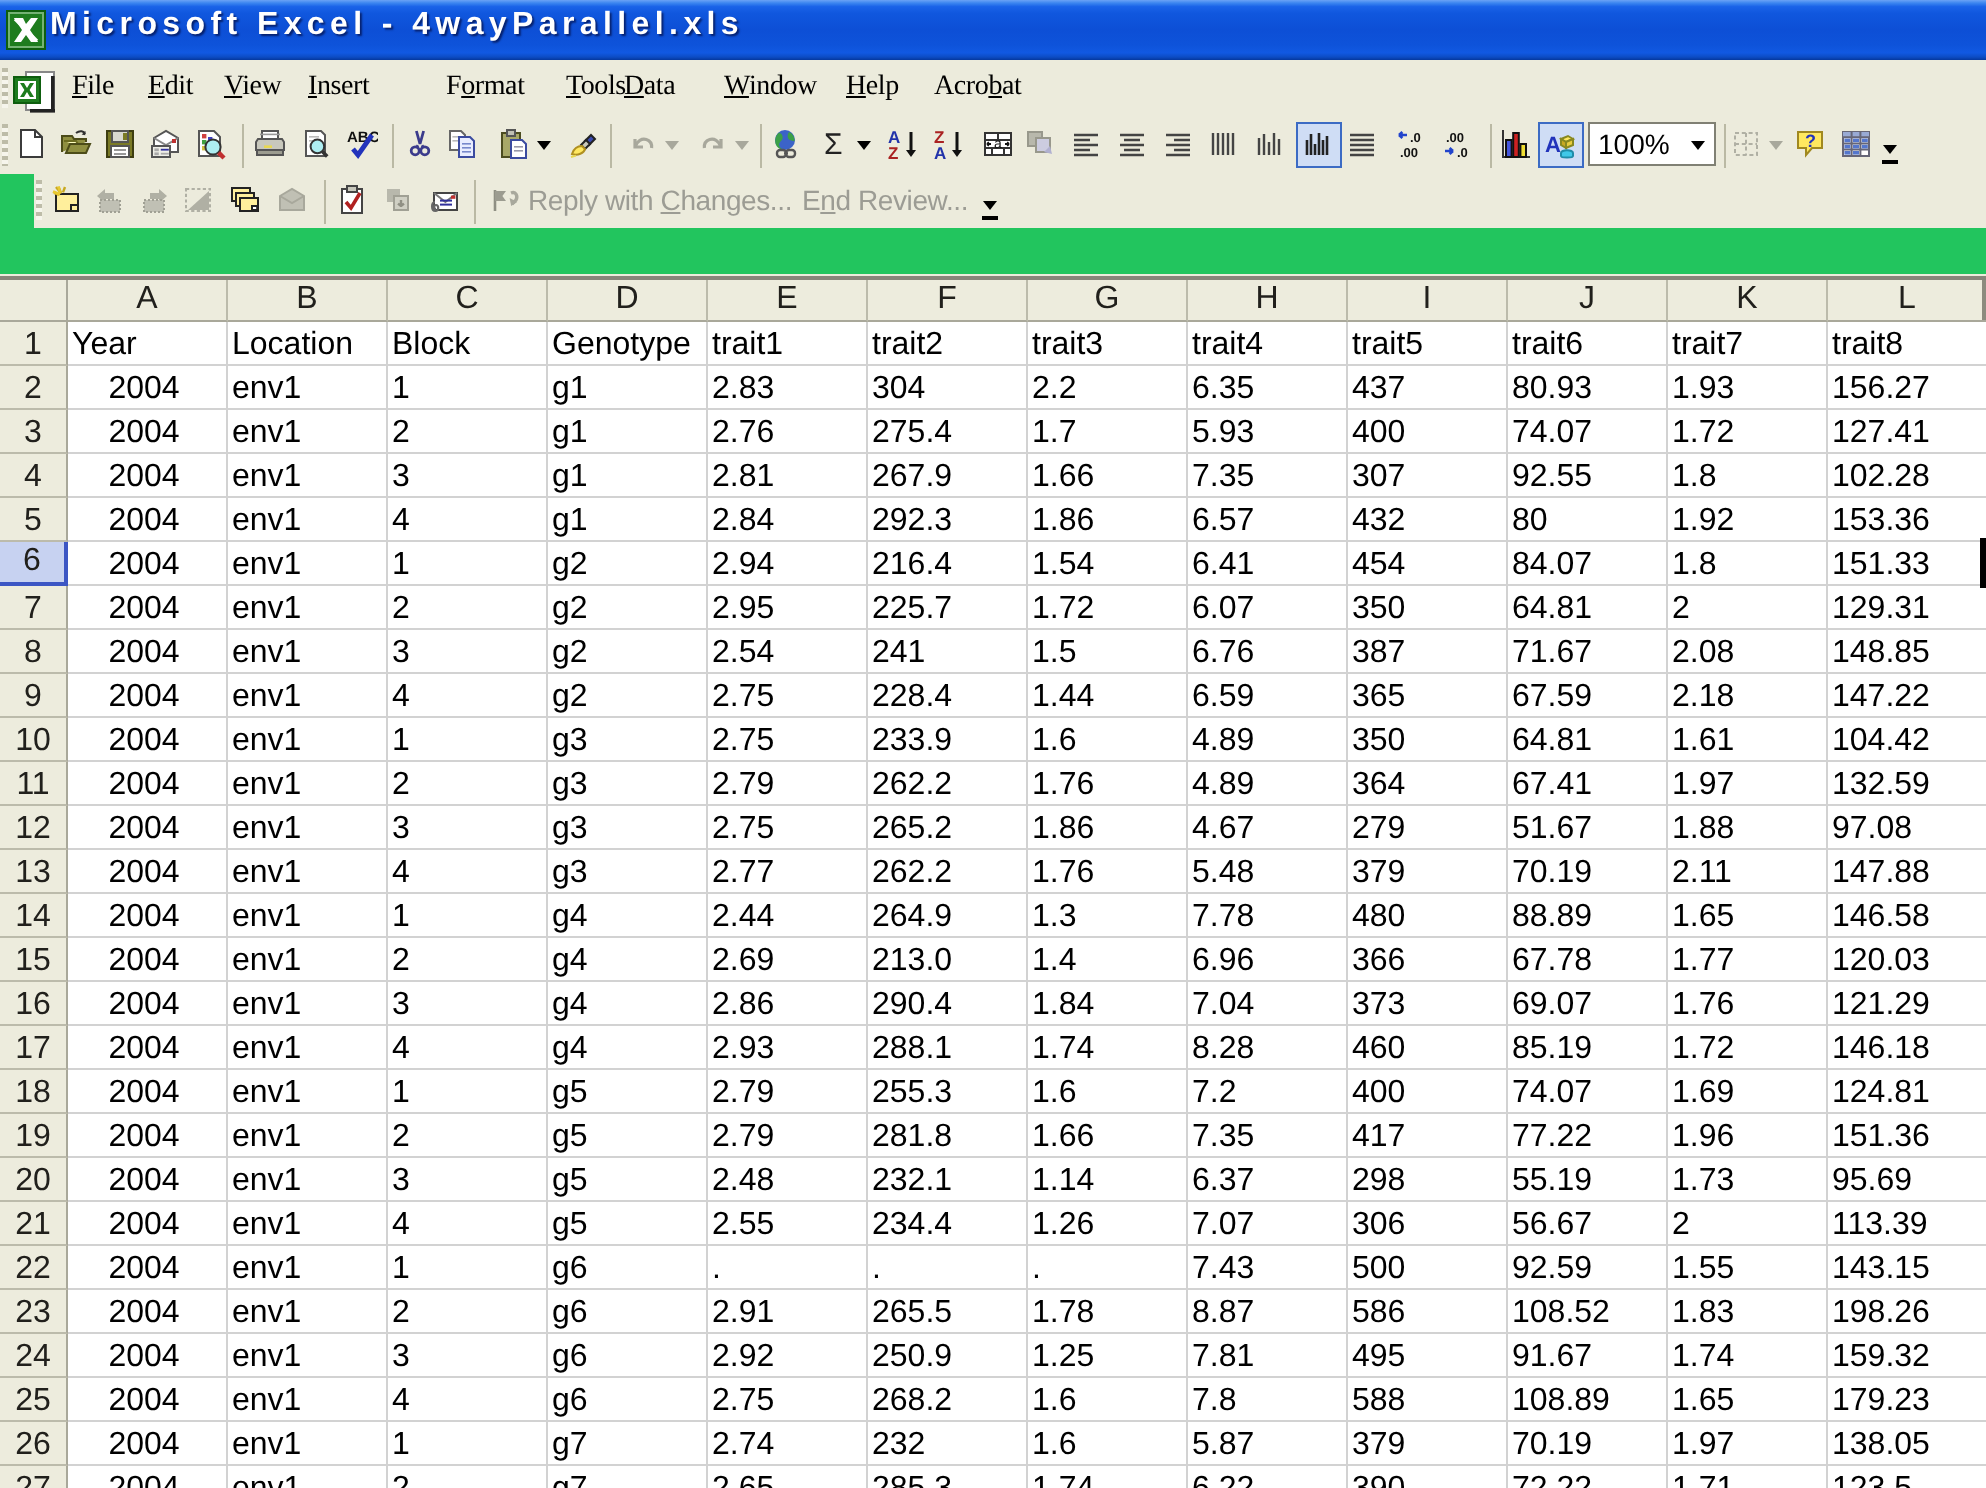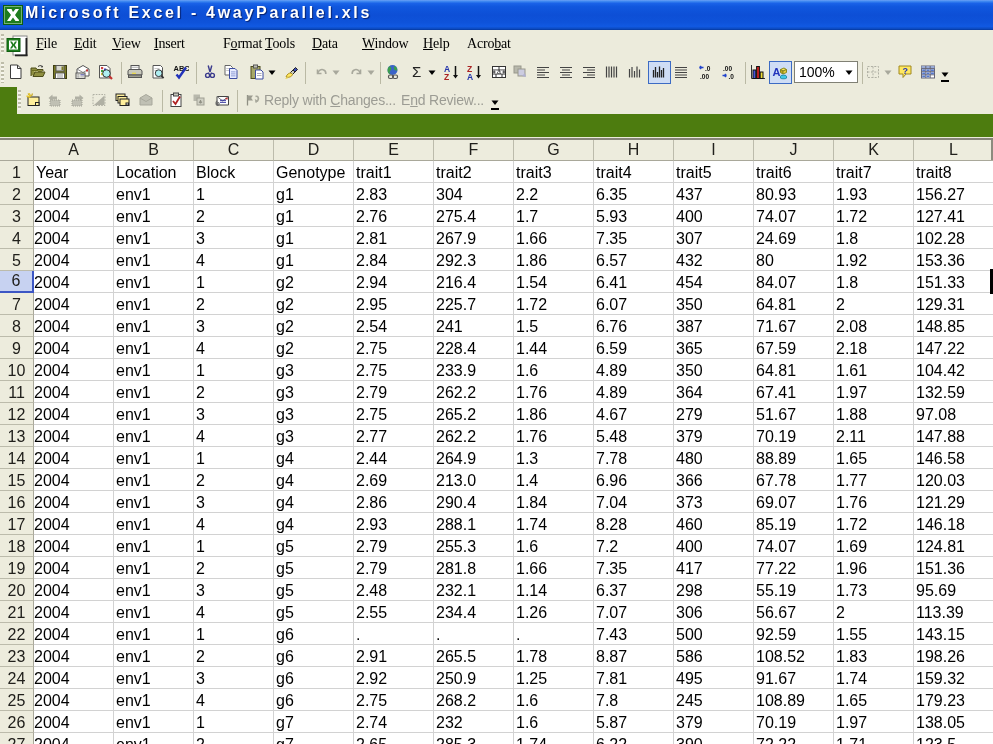--- a/index.html
+++ b/index.html
@@ -1,16 +1,16 @@
 <!DOCTYPE html>
 <html><head><meta charset="utf-8">
 <style>
 * { margin:0; padding:0; box-sizing:border-box; }
 html,body { width:993px; height:744px; overflow:hidden; font-family:"Liberation Sans",sans-serif; }
-#app { position:relative; width:993px; height:744px; background:#4d7c0f;padding-left:36px; }
+#app { position:relative; width:993px; height:744px; background:#22c55e;padding-left:36px; }
 .dither { background-image:radial-gradient(circle, rgba(240,252,240,0.9) 0.8px, transparent 1px); background-size:4px 4px; }
 
 #titlebar { position:absolute; left:0; top:0; width:993px; height:30px;
   background:linear-gradient(to bottom,#6BA2F5 0%,#3C86F0 5%,#1A63E8 11%,#1057DE 22%,#0D4FD6 50%,#0E53DA 75%,#1159E2 88%,#0C4CC4 95%,#05389E 100%);
 }
 #titlebar .xlicon { position:absolute; left:2px; top:4px; }
 #titlebar .ttext { position:absolute; left:25px; top:4px; color:#fff; font-size:16px; font-weight:bold; letter-spacing:2.7px; text-shadow:1px 1px 1px rgba(0,0,40,0.6); }
 
 .bar { position:absolute; left:0; width:993px; background:#ECEBDC; }
 #menubar { top:30px; height:28px;font-family:Liberation Serif, serif; }
@@ -39,21 +39,21 @@
 #corner { position:absolute; left:0; top:0; width:34px; height:21px; background:#EDECDD; border-right:1px solid #A9A89A; border-bottom:1px solid #A9A89A; }
 #colhdrs { position:absolute; left:34px; top:0; height:21px; display:flex; }
 .ch { width:80px; height:21px; background:#EDECDD; border-right:1px solid #BCBBAB; border-bottom:1px solid #A9A89A; font-size:16px; color:#21201C; text-align:center; line-height:20px; flex:none; }
 .ch:last-child { width:79px; border-right:none; box-shadow:inset -2px 0 0 #8C8B7E; }
 #grid { position:absolute; left:0; top:21px; }
 .row { display:flex; height:22px; }
 .rh { width:34px; height:22px; background:#EDECDD; border-right:1px solid #A9A89A; border-bottom:1px solid #BCBBAB; font-size:16px; color:#21201C; text-align:center; line-height:23px; flex:none; }
 .rh.sel { background:#C7D2F1; border-right:2px solid #3C56C4; border-bottom:2px solid #3C56C4; line-height:19px; }
 .c { width:80px; height:22px; border-right:1px solid #D2D2D2; border-bottom:1px solid #D2D2D2; font-size:16px; color:#000; line-height:24px; white-space:nowrap; overflow:hidden; flex:none; background:#fff; }
 .c.l { padding-left:2px; }
-.c.r { text-align:left; padding-right:3px; }
+.c.r { text-align:center; padding-right:3px; }
 #m6border { position:absolute; left:990px; top:129px; width:3px; height:25px; background:#000; }
 </style></head>
 <body>
 <div id="app" class="dither">
   <div id="titlebar">
     <svg class="xlicon" width="22" height="22" viewBox="0 0 22 22">
       <rect x="1" y="1" width="20" height="20" fill="#0E5E0E"></rect>
       <rect x="2.5" y="2.5" width="17" height="17" fill="#1E7C1E" stroke="#74B274" stroke-width="1"></rect>
       <path d="M5 5 L9.5 5 L11 8 L13.5 5 L17 5 L13 11 L17 17 L13.5 17 L11 13.5 L8.5 17 L5 17 L9 11 Z" fill="#fff"></path>
       <path d="M5.5 5.5 L16.5 16.5" stroke="#fff" stroke-width="1.6"></path>
@@ -70,21 +70,21 @@
       <rect x="19.5" y="3" width="1.8" height="18" fill="#222"></rect>
       <rect x="1" y="3.5" width="13" height="13" fill="#1E7C1E" stroke="#0E5E0E"></rect>
       <rect x="3" y="5.5" width="9" height="9" fill="#fff"></rect>
       <path d="M4 6.5 L6 6.5 L7.5 9 L9 6.5 L11 6.5 L8.8 10 L11 13.5 L9 13.5 L7.5 11 L6 13.5 L4 13.5 L6.2 10 Z" fill="#1E7C1E"></path>
     </svg>
     <div class="menuitem" style="left:36px;"><u>F</u>ile</div>
     <div class="menuitem" style="left:74px;"><u>E</u>dit</div>
     <div class="menuitem" style="left:112px;"><u>V</u>iew</div>
     <div class="menuitem" style="left:154px;"><u>I</u>nsert</div>
     <div class="menuitem" style="left:212px;margin-left:11px;">F<u>o</u>rmat</div>
-    <div class="menuitem" style="left:265px;"><u>T</u>ools</div>
+    <div class="menuitem" style="left:283px;"><u>T</u>ools</div>
     <div class="menuitem" style="left:312px;"><u>D</u>ata</div>
     <div class="menuitem" style="left:362px;"><u>W</u>indow</div>
     <div class="menuitem" style="left:423px;"><u>H</u>elp</div>
     <div class="menuitem" style="left:467px;">Acro<u>b</u>at</div>
   </div>
 
   <div id="toolbar1" class="bar">
     <div class="grip" style="top:4px;height:21px;"></div>
     <svg class="ticon" style="left:8px;top:6px;" width="16" height="16" viewBox="0 0 16 16">
         <path d="M2.5 1 H9.5 L13 4.5 V14.5 H2.5 Z" fill="#fff" stroke="#3b3b3b"></path>
@@ -446,21 +446,21 @@
           <div class="rh">4</div>
           <div class="c r">2004</div>
           <div class="c l">env1</div>
           <div class="c l">3</div>
           <div class="c l">g1</div>
           <div class="c l">2.81</div>
           <div class="c l">267.9</div>
           <div class="c l">1.66</div>
           <div class="c l">7.35</div>
           <div class="c l">307</div>
-          <div class="c l">24.69</div>
+          <div class="c l">92.55</div>
           <div class="c l">1.8</div>
           <div class="c l">102.28</div>
         </div>
 <div class="row">
           <div class="rh">5</div>
           <div class="c r">2004</div>
           <div class="c l">env1</div>
           <div class="c l">4</div>
           <div class="c l">g1</div>
           <div class="c l">2.84</div>
@@ -760,21 +760,21 @@
 <div class="row">
           <div class="rh">25</div>
           <div class="c r">2004</div>
           <div class="c l">env1</div>
           <div class="c l">4</div>
           <div class="c l">g6</div>
           <div class="c l">2.75</div>
           <div class="c l">268.2</div>
           <div class="c l">1.6</div>
           <div class="c l">7.8</div>
-          <div class="c l">245</div>
+          <div class="c l">588</div>
           <div class="c l">108.89</div>
           <div class="c l">1.65</div>
           <div class="c l">179.23</div>
         </div>
 <div class="row">
           <div class="rh">26</div>
           <div class="c r">2004</div>
           <div class="c l">env1</div>
           <div class="c l">1</div>
           <div class="c l">g7</div>

